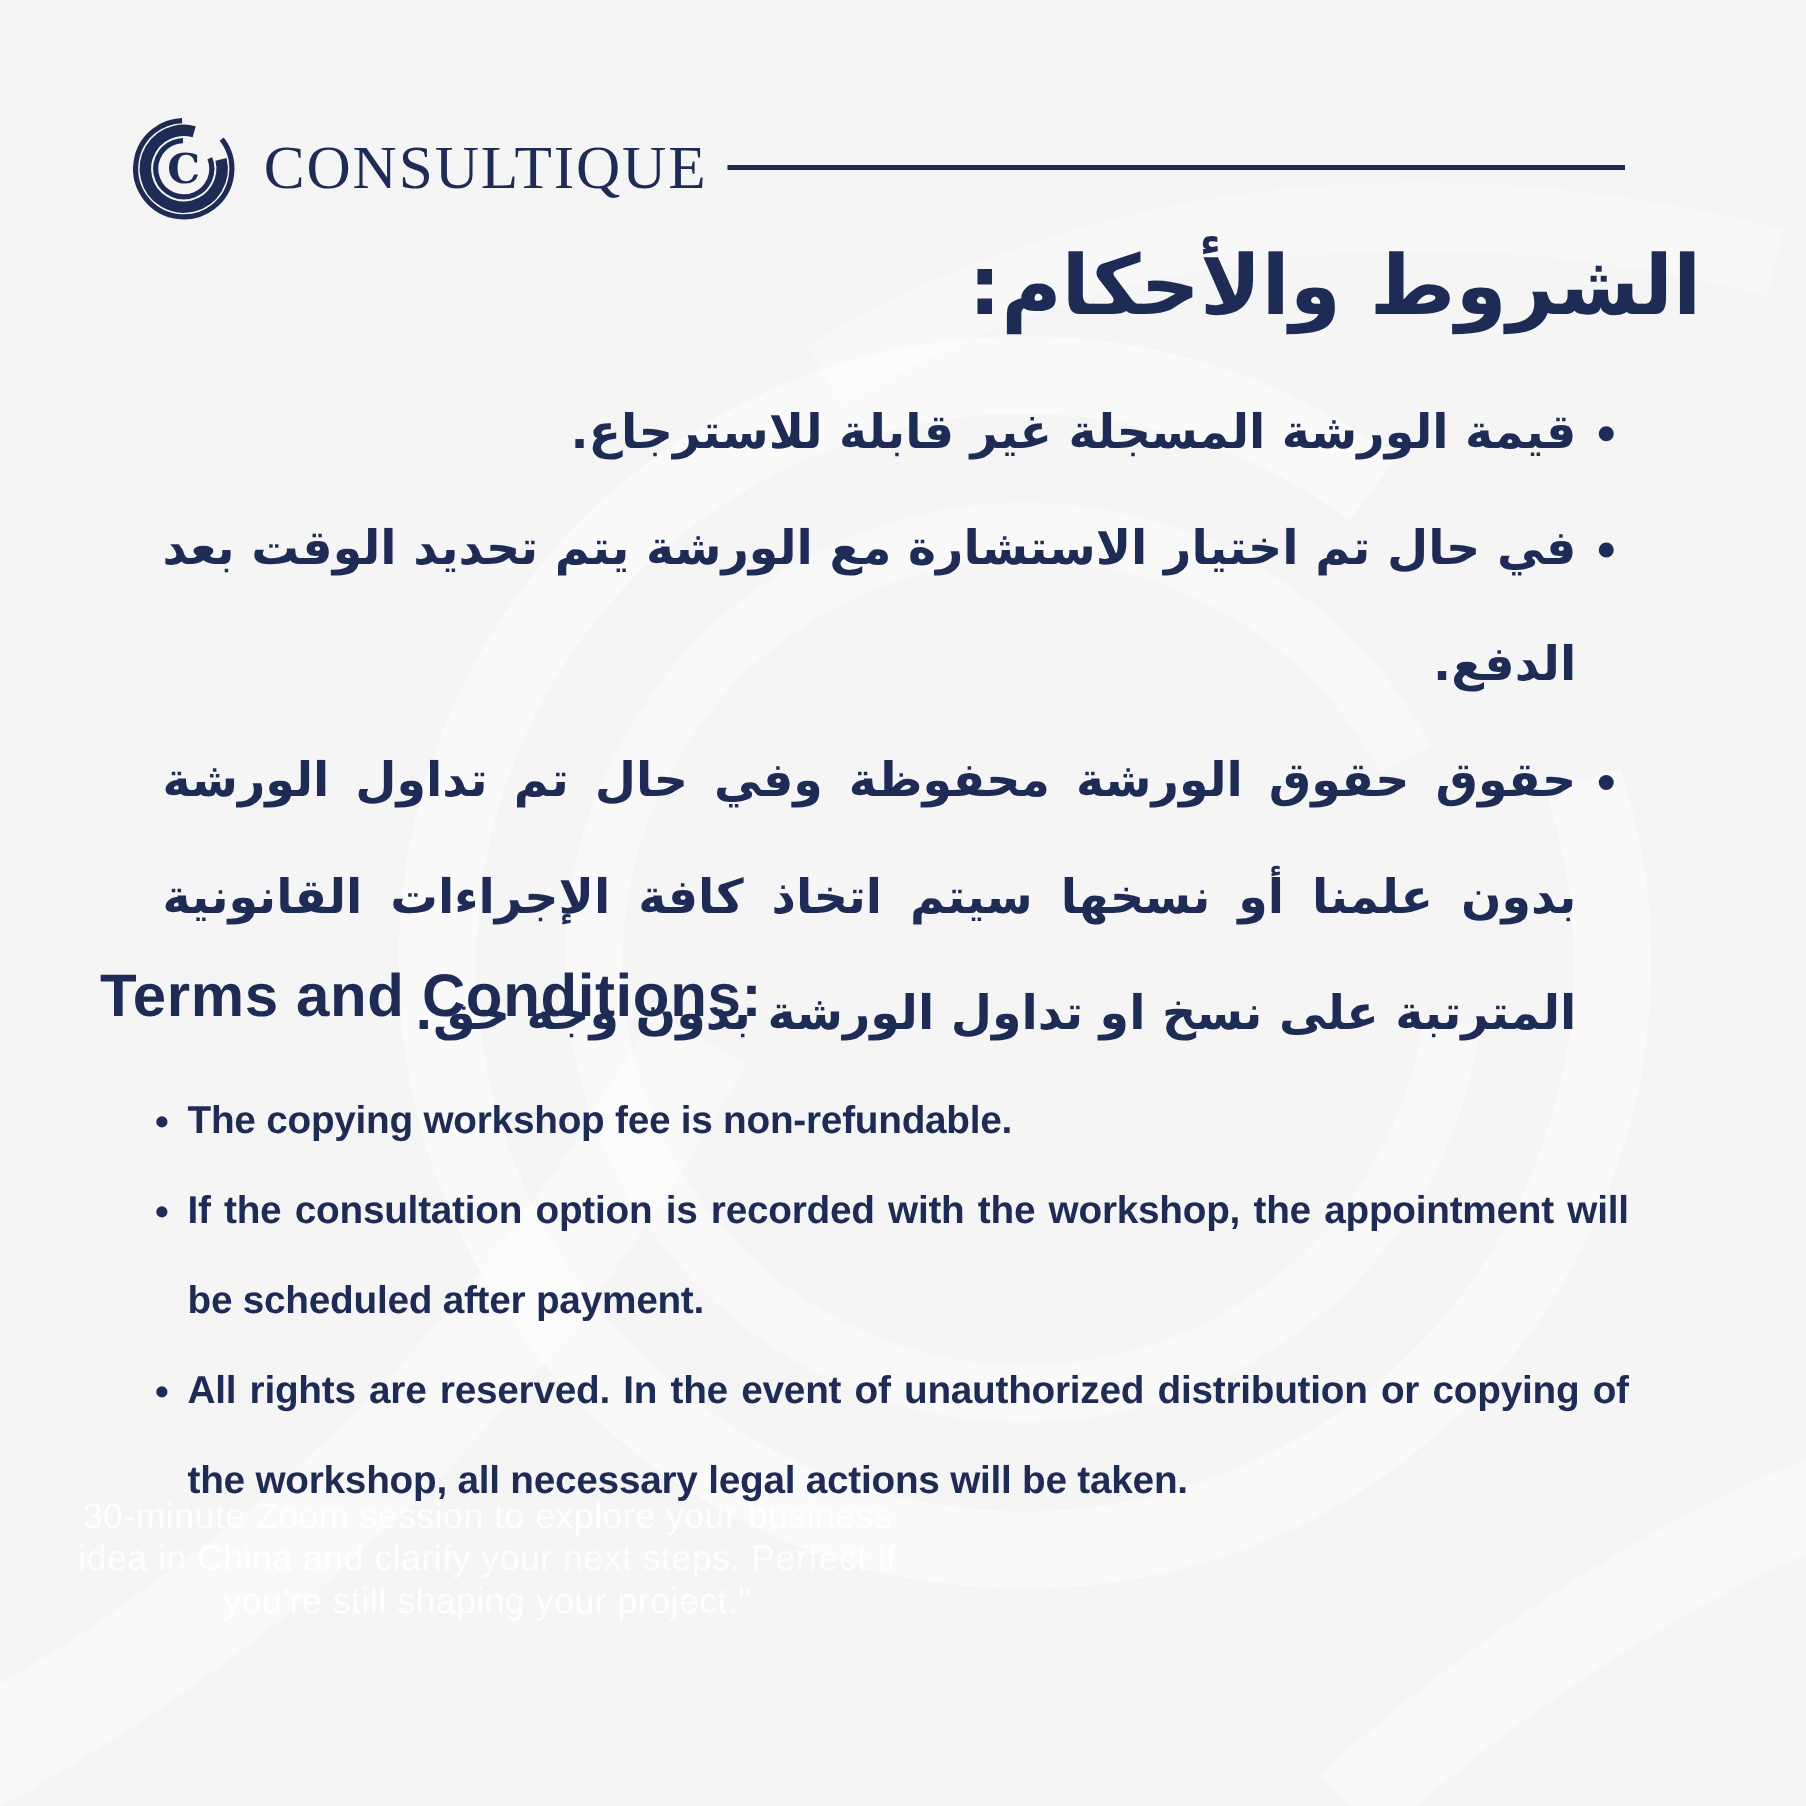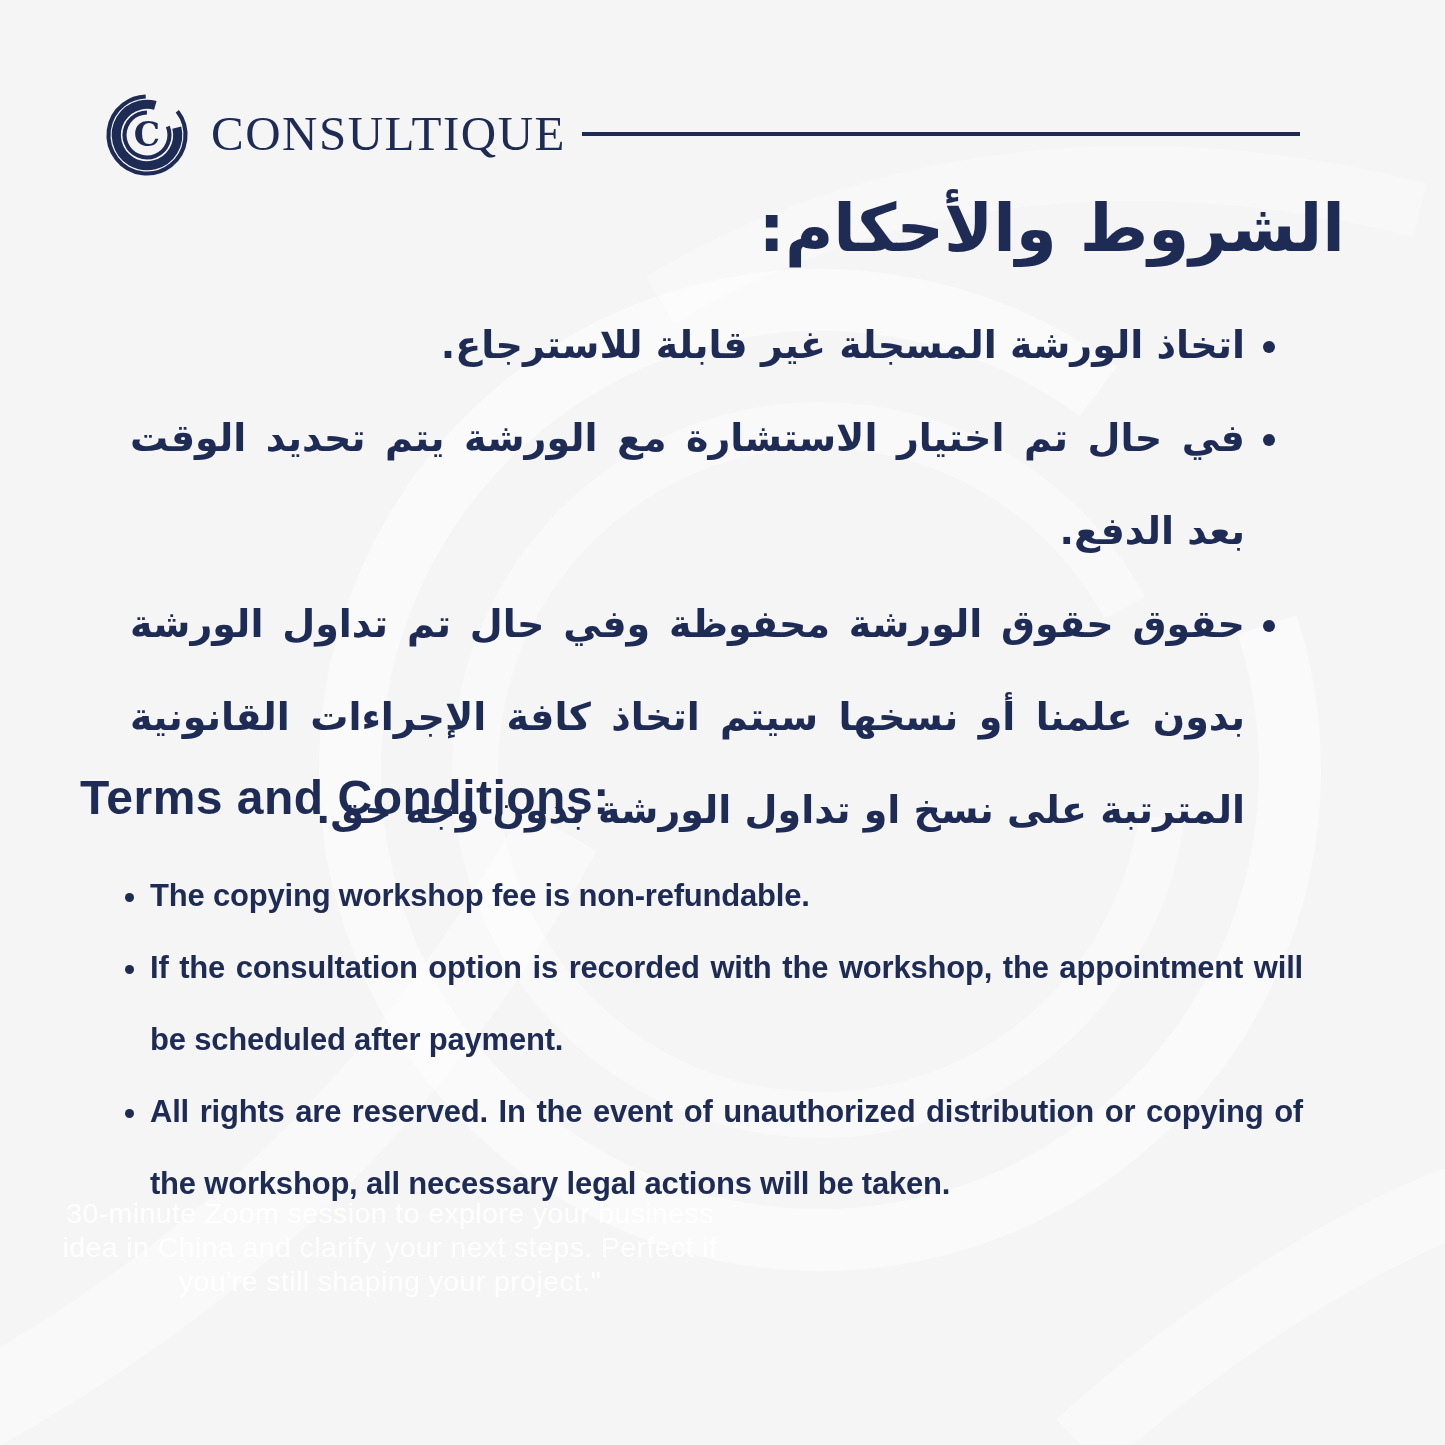--- a/index.html
+++ b/index.html
@@ -24,21 +24,21 @@
   .logo{width:88px;height:88px;flex:0 0 auto;}
   .brand{
     font-family:"Liberation Serif",serif;
     font-size:49px;letter-spacing:1.5px;font-weight:500;
     white-space:nowrap;margin-left:20px;margin-top:-4px;
   }
   .rule{flex:1;height:4px;background:#1d2b55;margin-left:16px;margin-top:-2px;}
 
   
   .ar{
-    position:absolute;top:188px;right:100px;left:130px;
+    position:absolute;top:188px;right:84px;left:130px;
     text-align:right;
   }
   .ar h1{
     margin:0;
     font-family:"DejaVu Sans",sans-serif;
     font-size:66px;line-height:1.25;font-weight:bold;
   }
   .ar ul{
     margin:28px 0 0;padding:0 100px 0 0;
     list-style:disc outside;
@@ -96,21 +96,21 @@
       <circle cx="48" cy="48" r="24.5" fill="none" stroke="#1d2b55" stroke-width="4.5" stroke-dasharray="124 30" transform="rotate(-22 48 48)"></circle>
       <text x="48" y="60.5" font-family="DejaVu Serif, serif" font-weight="bold" font-size="36" text-anchor="middle" fill="#1d2b55">C</text>
     </svg>
     <span class="brand">CONSULTIQUE</span>
     <div class="rule"></div>
   </header>
 
   <section class="ar" dir="rtl">
     <h1>الشروط والأحكام:</h1>
     <ul>
-      <li>اتخاذ الورشة المسجلة غير قابلة للاسترجاع.</li>
+      <li>قيمة الورشة المسجلة غير قابلة للاسترجاع.</li>
       <li>في حال تم اختيار الاستشارة مع الورشة يتم تحديد الوقت بعد الدفع.</li>
       <li>حقوق حقوق الورشة محفوظة وفي حال تم تداول الورشة بدون علمنا أو نسخها سيتم اتخاذ كافة الإجراءات القانونية المترتبة على نسخ او تداول الورشة بدون وجه حق.</li>
     </ul>
   </section>
 
   <section class="en">
     <h2>Terms and Conditions:</h2>
     <ul>
       <li>The copying workshop fee is non-refundable.</li>
       <li>If the consultation option is recorded with the workshop, the appointment will be scheduled after payment.</li>

